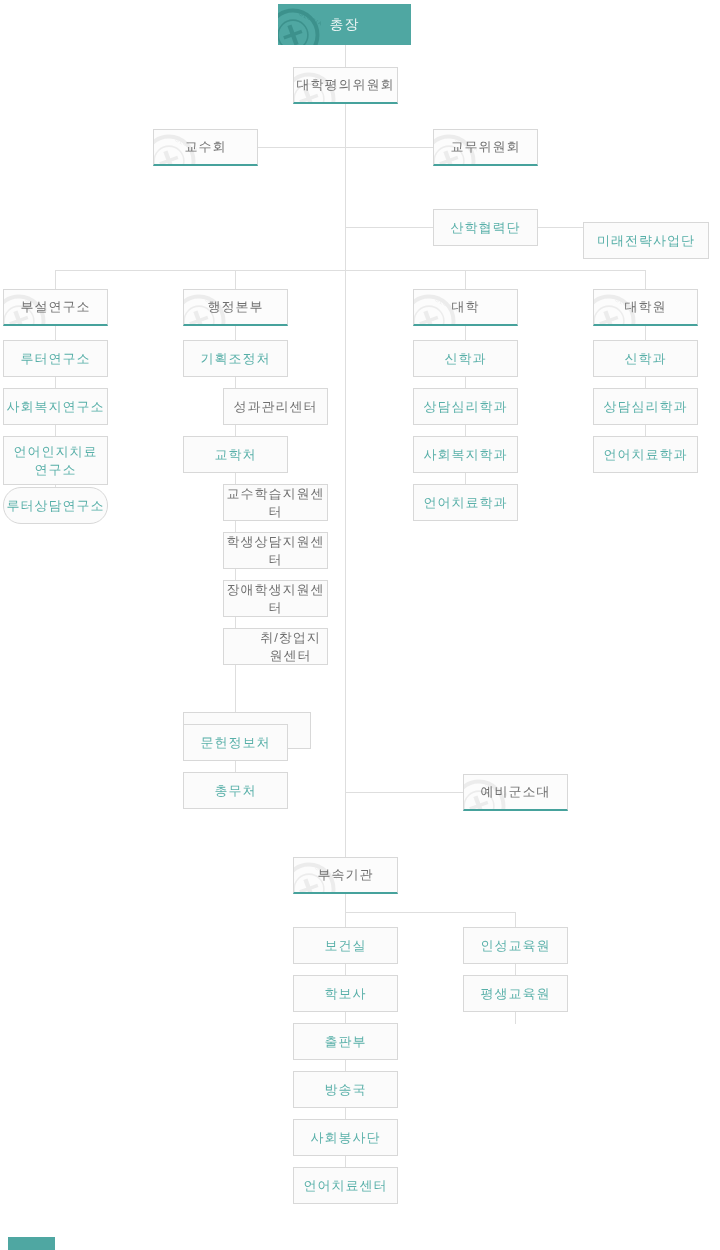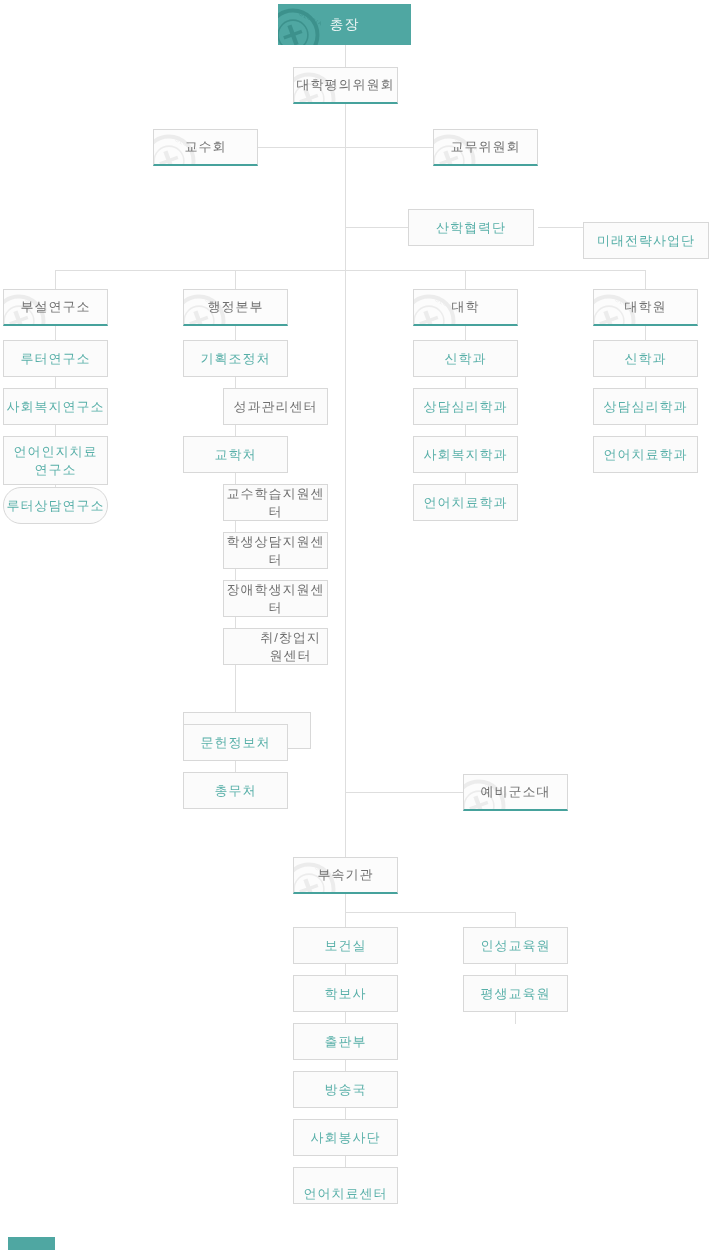--- a/index.html
+++ b/index.html
@@ -73,21 +73,21 @@
     <div class="node section" style="left: 433px; top: 129px; width: 105px; height: 37px;">
       <svg class="seal" viewBox="0 0 64 64" aria-hidden="true">
         <circle cx="32" cy="32" r="28" fill="none" stroke="currentColor" stroke-width="4.5"></circle>
         <circle cx="32" cy="32" r="17" fill="none" stroke="currentColor" stroke-width="1.8"></circle>
         <path fill="currentColor" d="M29.5 44V33.5H21v-4h8.5V20h5v9.5H43v4h-8.5V44z" transform="rotate(-20 32 32)"></path>
         <text x="6" y="25" font-size="6.5" fill="currentColor" transform="rotate(-30 10 24)">EO</text>
         <text x="37" y="12" font-size="6" fill="currentColor" transform="rotate(26 44 14)">GLORIA</text>
       </svg>
       <span class="label">교무위원회</span>
     </div>
-    <div class="node teal" style="left: 408px; top: 209px; width: 126px; height: 37px;">
+    <div class="node teal" style="left: 433px; top: 209px; width: 105px; height: 37px;">
       <span class="label">산학협력단</span>
     </div>
     <div class="node teal" style="left: 583px; top: 222px; width: 126px; height: 37px;">
       <span class="label">미래전략사업단</span>
     </div>
     <div class="node section" style="left: 3px; top: 289px; width: 105px; height: 37px;">
       <svg class="seal" viewBox="0 0 64 64" aria-hidden="true">
         <circle cx="32" cy="32" r="28" fill="none" stroke="currentColor" stroke-width="4.5"></circle>
         <circle cx="32" cy="32" r="17" fill="none" stroke="currentColor" stroke-width="1.8"></circle>
         <path fill="currentColor" d="M29.5 44V33.5H21v-4h8.5V20h5v9.5H43v4h-8.5V44z" transform="rotate(-20 32 32)"></path>
@@ -218,21 +218,21 @@
     </div>
     <div class="node teal" style="left: 293px; top: 1023px; width: 105px; height: 37px;">
       <span class="label">출판부</span>
     </div>
     <div class="node teal" style="left: 293px; top: 1071px; width: 105px; height: 37px;">
       <span class="label">방송국</span>
     </div>
     <div class="node teal" style="left: 293px; top: 1119px; width: 105px; height: 37px;">
       <span class="label">사회봉사단</span>
     </div>
-    <div class="node teal" style="left: 293px; top: 1167px; width: 105px; height: 37px; align-items: flex-end;">
+    <div class="node teal" style="left: 293px; top: 1167px; width: 105px; height: 37px;">
       <span class="label">언어치료센터</span>
     </div>
     <div class="node teal" style="left: 463px; top: 927px; width: 105px; height: 37px;">
       <span class="label">인성교육원</span>
     </div>
     <div class="node teal" style="left: 463px; top: 975px; width: 105px; height: 37px;">
       <span class="label">평생교육원</span>
     </div>
   </div>
 

